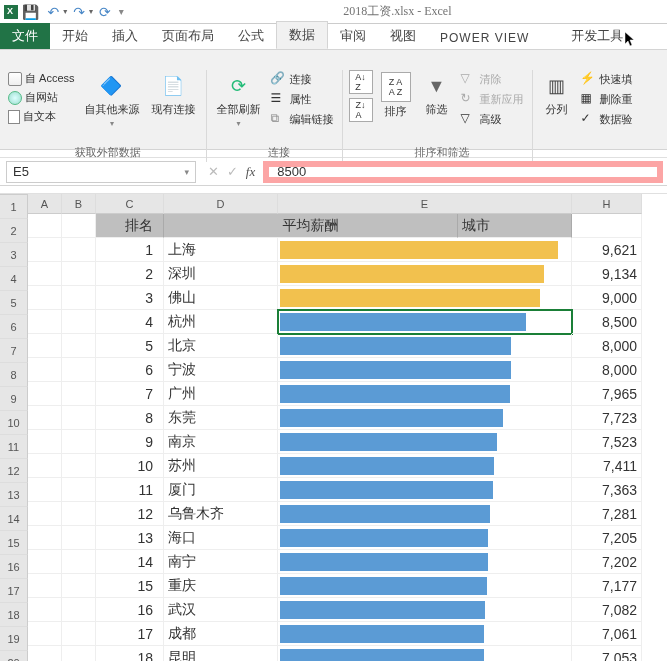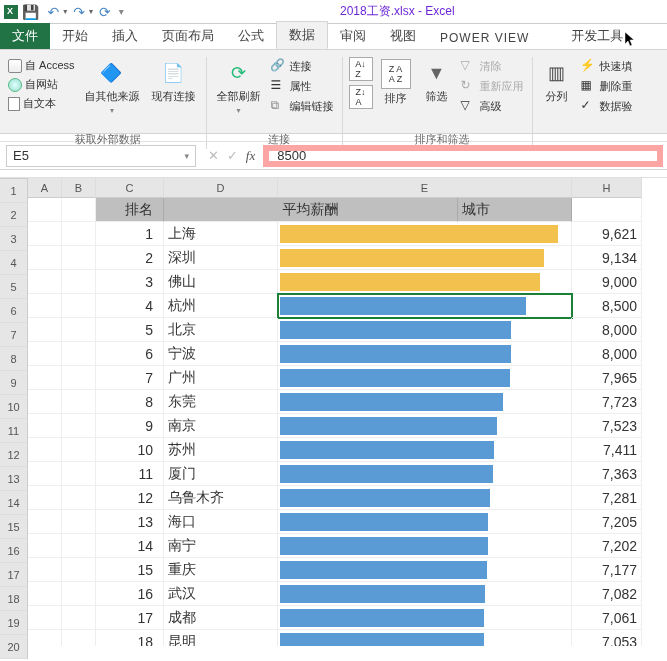--- a/index.html
+++ b/index.html
@@ -2,35 +2,35 @@
 <html><head>
 <meta charset="utf-8">
 <style>
   * { box-sizing: border-box; margin: 0; padding: 0; font-family: "Microsoft YaHei", "SimSun", sans-serif; }
   body { background: #fff; width: 667px; height: 661px; overflow: hidden; font-size: 12px; color: #333; }
 
   
   .qat { height: 24px; background: #fff; display: flex; align-items: center; padding: 0 4px; border-bottom: 1px solid #ccc; }
   .qat .qat-item { margin-right: 8px; color: #444; font-size: 14px; }
   .qat .dropdown-arrow { font-size: 8px; color: #666; margin-left: -4px; margin-right: 6px; }
-  .qat .title { flex: 1; text-align: center; color: #6d28d9; font-size: 12px; }
+  .qat .title { flex: 1; text-align: center; color: #737373; font-size: 12px; font-family: Liberation Serif, serif; }
   .excel-icon { width: 14px; height: 14px; background: #217346; display: inline-block; margin-right: 4px; position: relative; }
   .excel-icon::after { content: 'X'; color: #fff; font-size: 9px; position: absolute; top: 1px; left: 3px; font-weight: bold; }
 
   
   .tabs { height: 26px; background: #fff; display: flex; align-items: flex-end; border-bottom: 1px solid #d4d4d4; padding-left: 0; }
   .tab { padding: 4px 12px; font-size: 13px; color: #444; cursor: pointer; }
   .tab.file { background: #217346; color: #fff; margin-right: 0; }
   .tab.active { background: #f1f1f1; border: 1px solid #d4d4d4; border-bottom: 1px solid #f1f1f1; }
   .tab.power { letter-spacing: 1px; font-size: 12px; }
   .tab.power::after { content: ''; display: inline-block; width: 12px; height: 14px; margin-left: 6px; background: transparent; position: relative; }
   .cursor-arrow { position: absolute; right: 30px; top: 32px; width: 12px; height: 16px; }
 
   
-  .ribbon { height: 84px; background: #f1f1f1; display: flex; align-items: flex-start; padding: 7px 0; border-bottom: 1px solid #d4d4d4; }
+  .ribbon { height: 100px; background: #f1f1f1; display: flex; align-items: flex-start; padding: 20px 0; border-bottom: 1px solid #d4d4d4; }
   .group { display: flex; flex-direction: column; align-items: center; padding: 0 6px; border-right: 1px solid #d9d9d9; height: 92px; justify-content: space-between; }
   .group-body { display: flex; gap: 4px; align-items: flex-start; }
   .group-label { font-size: 11px; color: #666; padding: 2px 0; margin-left: 10px; }
   .small-list { display: flex; flex-direction: column; gap: 2px; font-size: 11px; }
   .small-item { display: flex; align-items: center; gap: 3px; padding: 1px 2px; }
   .big-btn { display: flex; flex-direction: column; align-items: center; gap: 2px; padding: 2px 4px; font-size: 11px; }
   .big-btn .ic { width: 28px; height: 28px; display: flex; align-items: center; justify-content: center; font-size: 18px; }
   .ic { display: inline-flex; align-items: center; justify-content: center; }
   .ic16 { width: 16px; height: 16px; font-size: 12px; }
 

